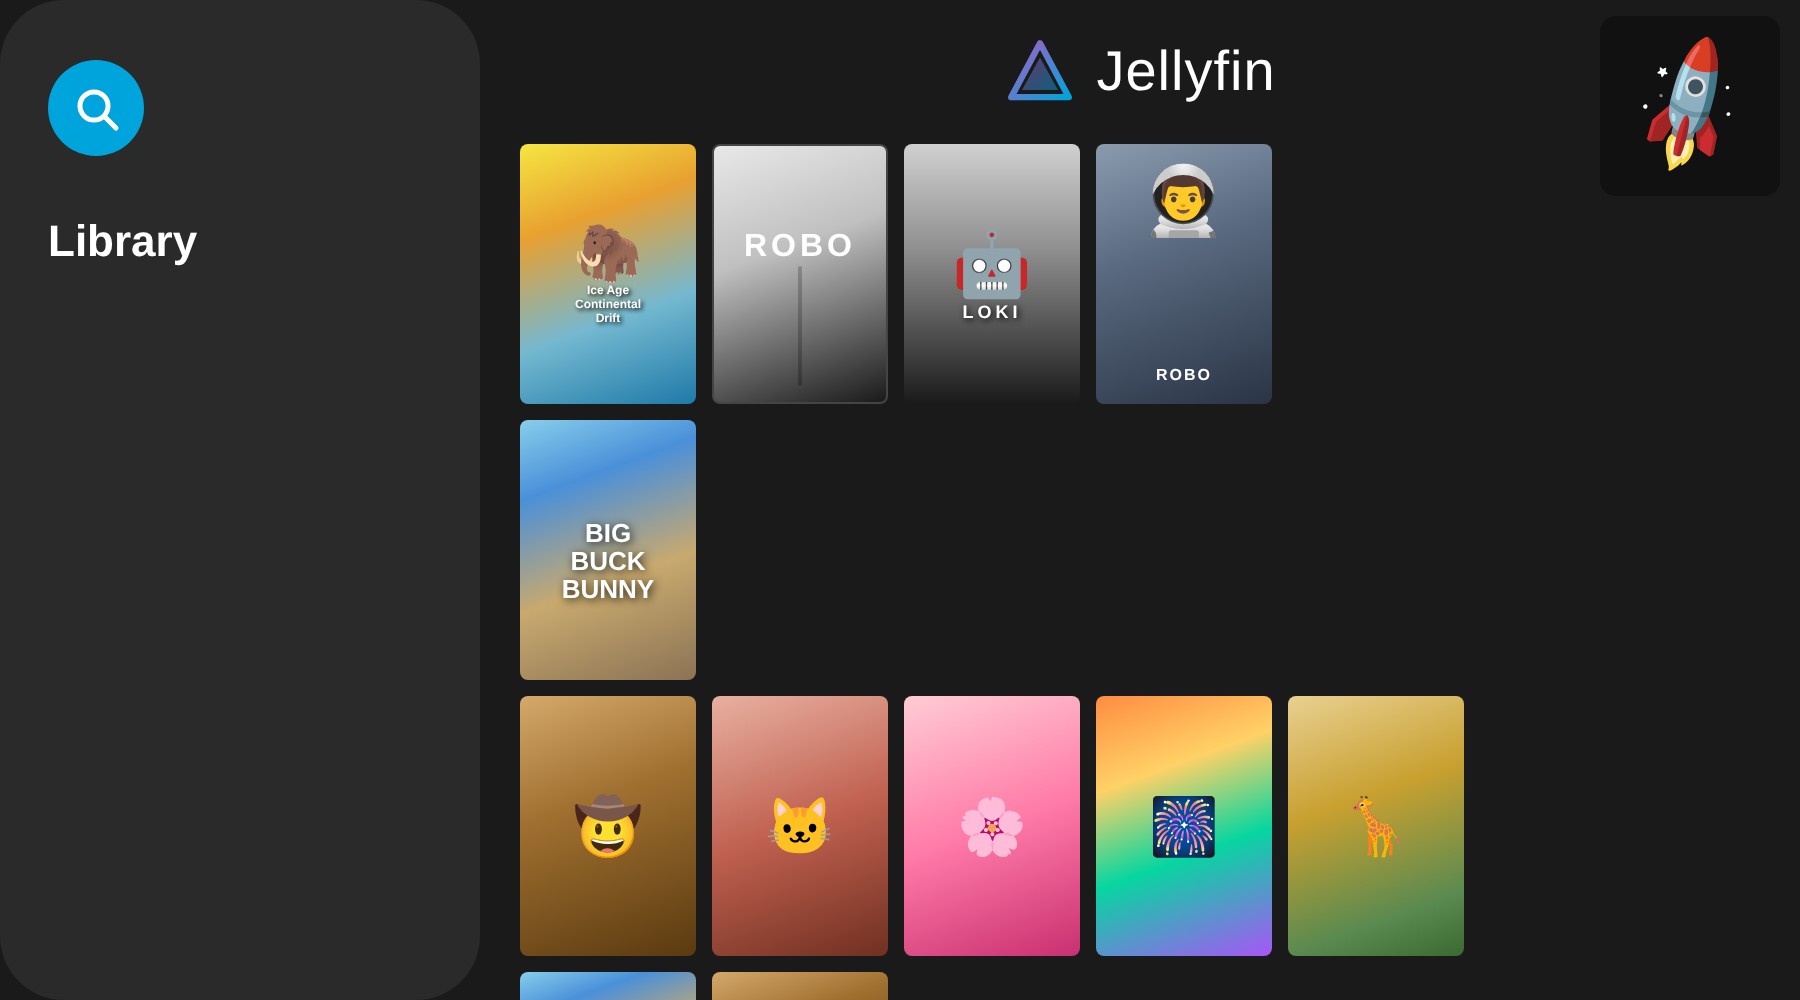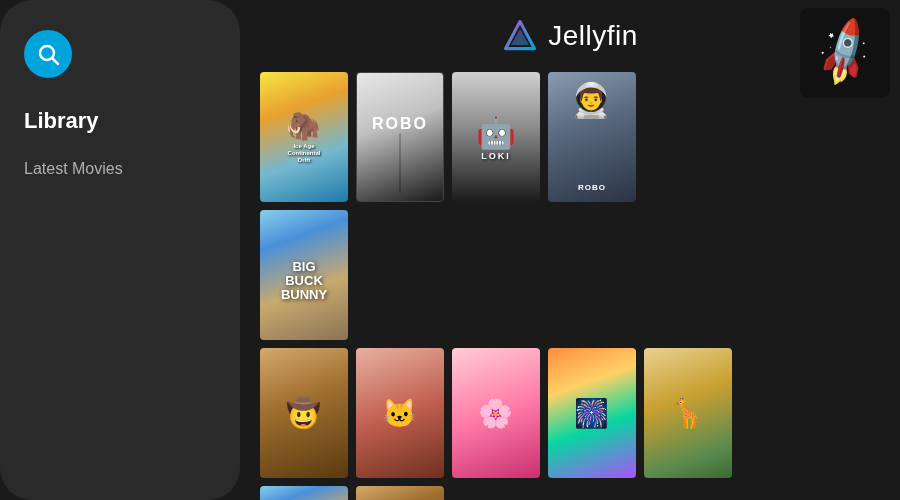--- a/index.html
+++ b/index.html
@@ -201,21 +201,20 @@
   <div class="search-btn">
     <svg viewBox="0 0 24 24">
       <circle cx="11" cy="11" r="7" stroke="white" stroke-width="2.5" fill="none"></circle>
       <line x1="16.5" y1="16.5" x2="22" y2="22" stroke="white" stroke-width="2.5" stroke-linecap="round"></line>
     </svg>
   </div>
 
   <nav class="sidebar-nav">
     <div class="sidebar-section-header">Library</div>
 
-    <div class="sidebar-item">Latest Movies</div>
   </nav>
 </aside>
 
 <main class="main">
 
   <header class="header">
     <div class="jellyfin-logo">
 
       <svg class="logo-icon" viewBox="0 0 40 40">
         <defs>

